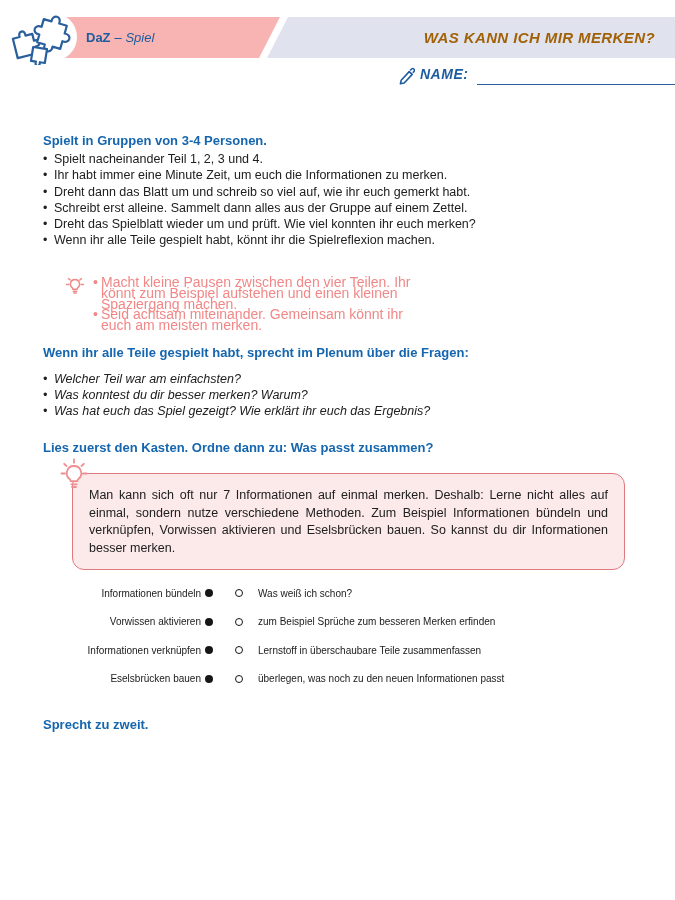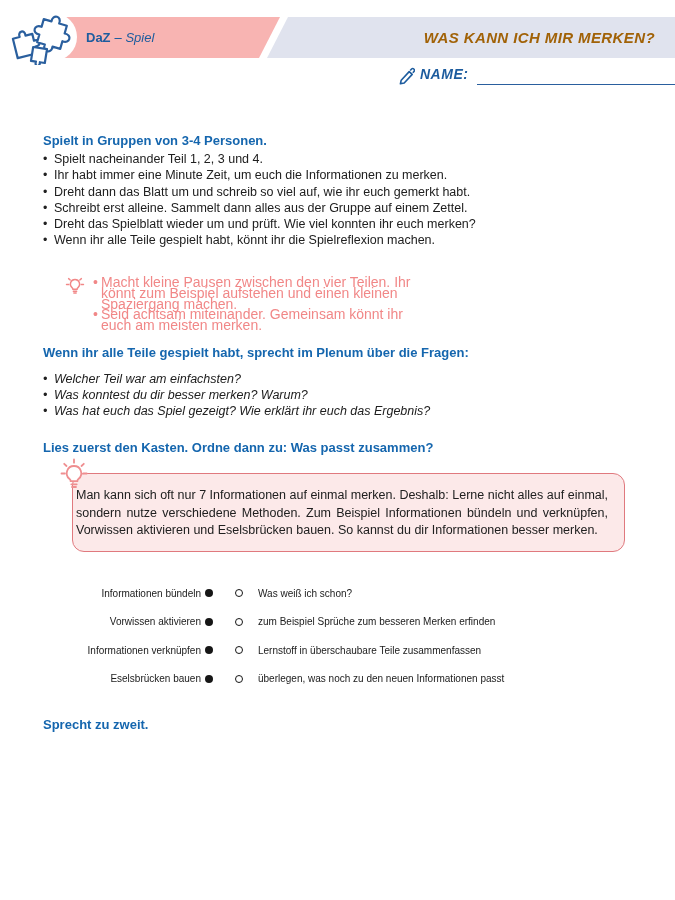--- a/index.html
+++ b/index.html
@@ -58,21 +58,21 @@
   ul.ital li { line-height:16px; }
   
   .tip { display:flex; color:#f18787; }
   .tip-icon { flex:0 0 auto; margin-right:7px; margin-top:-2px; }
   .tip ul { font-size:14px; max-width:318px; }
   .tip ul li { line-height:10.8px; padding-left:8px; }
   
   .info-box {
     position:absolute; left:72px; box-sizing:border-box; width:553px;
     background:#fce9e9; border:1.5px solid #e0797e; border-radius:12px;
-    padding:13px 16px 11px 3px;
+    padding:13px 16px 11px 16px;
     font-size:12.5px; line-height:17.7px; text-align:justify; color:#202020;
   }
   .bulb-big { position:absolute; left:-18px; top:-16px; }
   
   .match-row {
     display:grid; grid-template-columns:158px 34px 23px auto;
     align-items:center; height:28.5px; font-size:10px;
   }
   .m-label { text-align:right; }
   .dot { width:8px; height:8px; background:#161616; border-radius:50%; margin-left:4px; }

